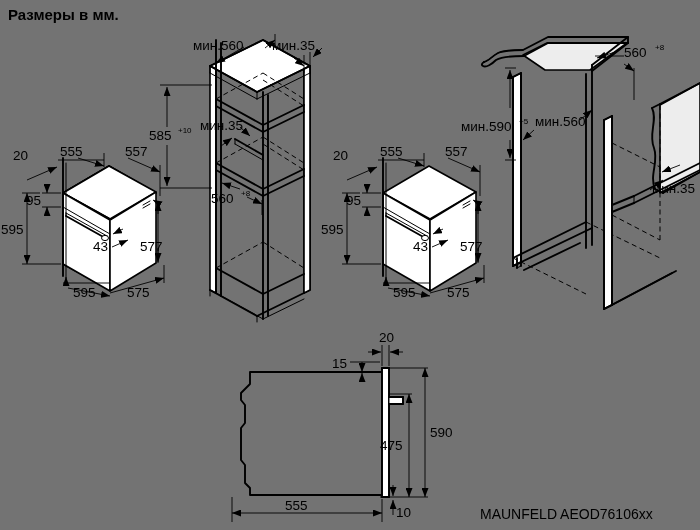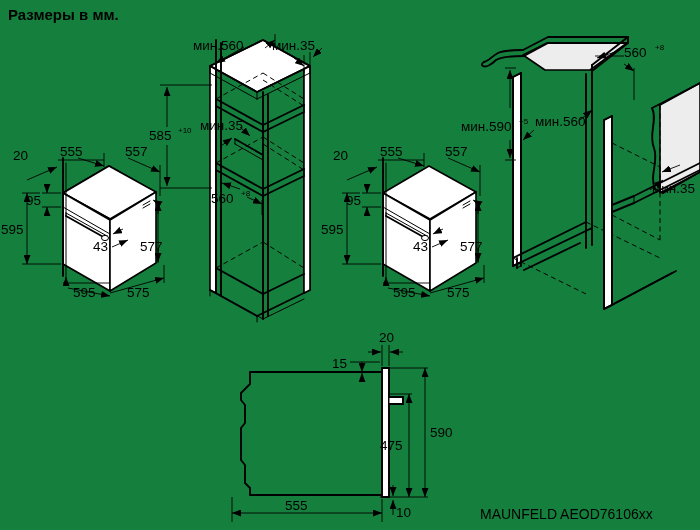--- a/index.html
+++ b/index.html
@@ -4,21 +4,21 @@
 <style>
   html, body {
     margin: 0;
     padding: 0;
     background: #ffffff;
   }
   #page {
     position: relative;
     width: 700px;
     height: 530px;
-    background: #15803d;
+    background: #737373;
     font-family: "Liberation Sans", sans-serif;
     overflow: hidden;
     text-decoration: underline;
   }
   #drawing {
     position: absolute;
     left: 0;
     top: 0;
   }
   text {

